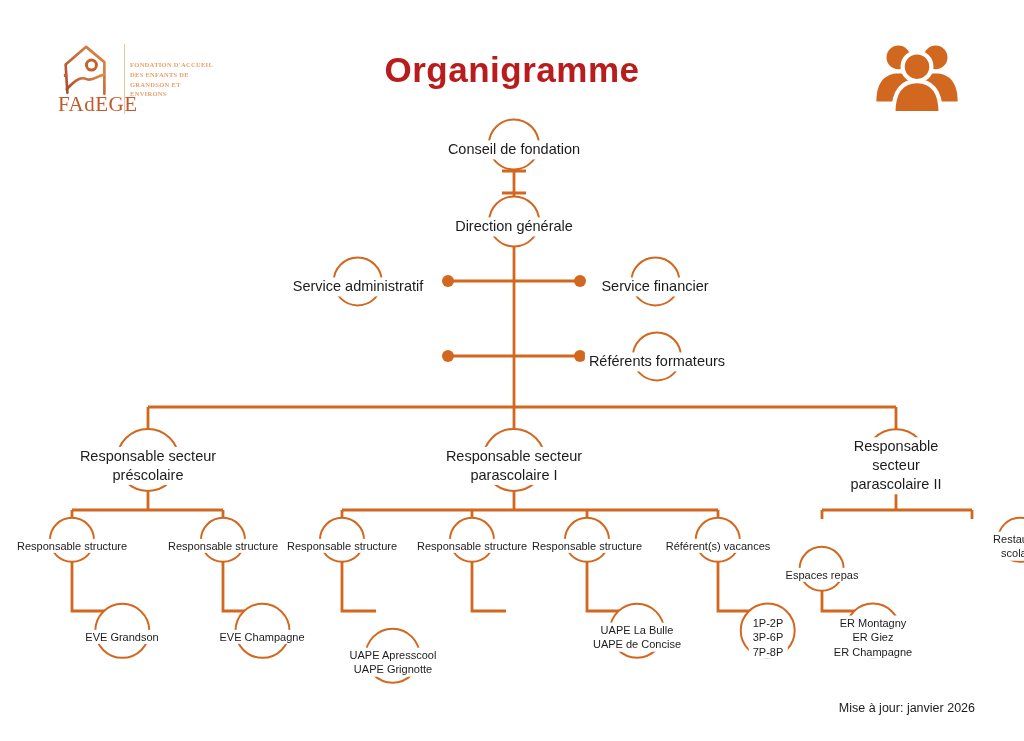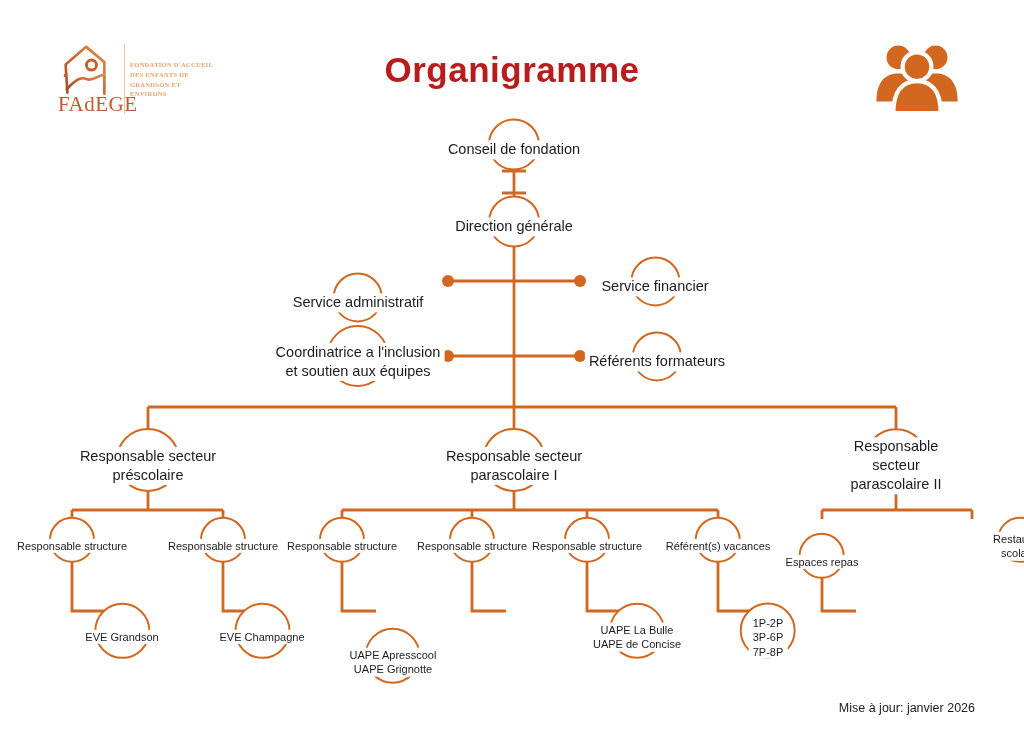--- a/index.html
+++ b/index.html
@@ -102,34 +102,29 @@
 
   <div class="node" style="left:514px;top:144px">
     <i class="ring" style="width:48px;height:48px"></i>
     <span class="label fs15">Conseil de fondation</span>
   </div>
   <div class="node" style="left:514px;top:221px">
     <i class="ring" style="width:48px;height:48px"></i>
     <span class="label fs15">Direction générale</span>
   </div>
 
-  <div class="node" style="left:358px;top:297px">
+  <div class="node" style="left:358px;top:281px">
     <i class="ring" style="width:46px;height:46px"></i>
     <span class="label fs15">Service administratif</span>
   </div>
   <div class="node" style="left:655px;top:281px">
     <i class="ring" style="width:46px;height:46px"></i>
     <span class="label fs15">Service financier</span>
   </div>
 
-  <div class="node" style="left:358px;top:356px">
-    <i class="ring" style="width:58px;height:58px"></i>
-    <span class="label fs15">Coordinatrice a l'inclusion
-et soutien aux équipes</span>
-  </div>
   <div class="node" style="left:657px;top:356px">
     <i class="ring" style="width:46px;height:46px"></i>
     <span class="label fs15">Référents formateurs</span>
   </div>
 
   <div class="node" style="left:148px;top:460px">
     <i class="ring" style="width:60px;height:60px"></i>
     <span class="label fs15">Responsable secteur
 préscolaire</span>
   </div>
@@ -161,21 +156,21 @@
     <span class="label fs11">Responsable structure</span>
   </div>
   <div class="node" style="left:587px;top:540px">
     <i class="ring" style="width:42px;height:42px"></i>
     <span class="label fs11">Responsable structure</span>
   </div>
   <div class="node" style="left:718px;top:540px">
     <i class="ring" style="width:42px;height:42px"></i>
     <span class="label fs11">Référent(s) vacances</span>
   </div>
-  <div class="node" style="left:822px;top:556px">
+  <div class="node" style="left:822px;top:569px">
     <i class="ring" style="width:42px;height:42px"></i>
     <span class="label fs11">Espaces repas</span>
   </div>
   <div class="node" style="left:1020px;top:540px">
     <i class="ring" style="width:42px;height:42px"></i>
     <span class="label fs11">Restaurant scolaire</span>
   </div>
 
   <div class="node" style="left:122px;top:631px">
     <i class="ring" style="width:52px;height:52px"></i>
@@ -194,16 +189,22 @@
     <i class="ring" style="width:52px;height:52px"></i>
     <span class="label fs11">UAPE La Bulle
 UAPE de Concise</span>
   </div>
   <div class="node" style="left:768px;top:631px">
     <i class="ring" style="width:52px;height:52px"></i>
     <span class="label fs11">1P-2P
 3P-6P
 7P-8P</span>
   </div>
+  <div class="node" style="left:873px;top:631px">
+    <i class="ring" style="width:52px;height:52px"></i>
+    <span class="label fs11">ER Montagny
+ER Giez
+ER Champagne</span>
+  </div>
 
   <div class="footer">Mise à jour: janvier 2026</div>
 
 </div>
 
 </body></html>

